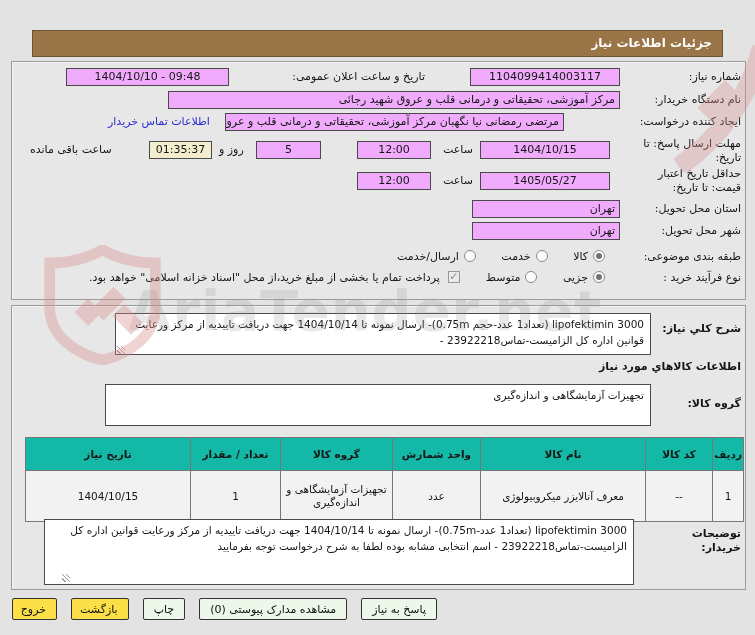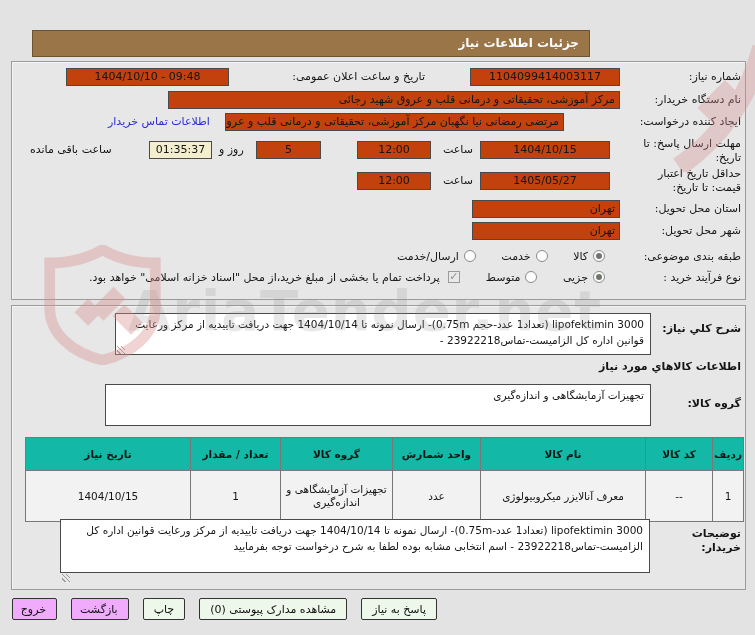--- a/index.html
+++ b/index.html
@@ -1,25 +1,25 @@
 <!DOCTYPE html>
 <html lang="fa"><head>
 <meta charset="utf-8">
 <style>
   html,body{margin:0;padding:0;}
   .screen{position:relative;width:755px;height:635px;background:#e3e3e3;direction:rtl;
           font-family:"DejaVu Sans",sans-serif;color:#151515;overflow:hidden;}
-  .titlebar{position:absolute;left:32px;top:30px;width:558px;height:27px;background:#997547;
+  .titlebar{position:absolute;left:32px;top:30px;width:691px;height:27px;background:#997547;
             border:1px solid #6d5431;box-sizing:border-box;color:#fff;font-size:12px;
             line-height:25px;padding-right:10px;font-weight:600;}
   .gbox{position:absolute;background:#e7e7e7;border:1px solid #9b9b9b;box-shadow:inset 1px 1px 0 #f4f4f4;}
   .lbl{position:absolute;font-size:11px;white-space:nowrap;}
   .wrap2{white-space:normal;text-align:right;line-height:14px;}
   .blbl{font-weight:bold;}
-  .field{position:absolute;background:#c2410c;border:1px solid #4a4a4a;height:18px;line-height:16px;
+  .field{position:absolute;background:#f0abfc;border:1px solid #4a4a4a;height:18px;line-height:16px;
          font-size:11px;box-sizing:border-box;padding:0 4px;overflow:hidden;white-space:nowrap;}
   .center{text-align:center;}
   .ltr{direction:ltr;unicode-bidi:isolate;}
   .yellow{background:#f3eecd;}
   .link{position:absolute;font-size:11px;color:#2b2bd5;white-space:nowrap;cursor:pointer;text-align:center;}
   .optline{position:absolute;font-size:11px;line-height:15px;}
   .radio{display:inline-block;width:12px;height:12px;border-radius:50%;border:1px solid #8a8a8a;
          background:#fdfdfd;vertical-align:-2px;margin-left:5px;box-sizing:border-box;}
   .radio.sel::after{content:"";display:block;width:6px;height:6px;margin:2px;border-radius:50%;background:#70766e;}
   .opt{margin-left:22px;}
@@ -33,21 +33,21 @@
       background:repeating-linear-gradient(45deg,transparent,transparent 2px,#9a9a9a 2px,#9a9a9a 3px);}
   table.goods{position:absolute;left:25px;top:437px;width:718px;border-collapse:collapse;
       table-layout:fixed;font-size:10.5px;}
   table.goods th{background:#14b8a6;border:1px solid #787878;font-weight:bold;height:30px;padding:1px;}
   table.goods td{background:#f2f2f2;border:1px solid #787878;height:48px;text-align:center;
       padding:1px 2px;line-height:13px;}
   .btnrow{position:absolute;top:598px;right:318px;display:flex;gap:14px;direction:rtl;}
   .btn{height:22px;font-size:11px;font-family:inherit;border:1px solid #333;border-radius:2px;
       padding:0 10px;cursor:pointer;color:#111;}
   .btn.green{background:#eef8ea;}
-  .btn.pink{background:#f0abfc;padding-left:8px;}
+  .btn.pink{background:#fde047;padding-left:8px;}
   .wm{position:absolute;pointer-events:none;z-index:6;}
   .wm-text{left:128px;top:278px;font-size:56px;font-weight:bold;color:#8f8f8f;opacity:.20;
       direction:ltr;letter-spacing:1px;white-space:nowrap;}
 </style>
 </head>
 <body>
 
 <div class="screen">
 
   <div class="titlebar">جزئیات اطلاعات نیاز</div>
@@ -139,21 +139,21 @@
         <td>معرف آنالایزر میکروبیولوژی</td>
         <td>عدد</td>
         <td>تجهیزات آزمایشگاهی و اندازه‌گیری</td>
         <td class="ltr">1</td>
         <td class="ltr">1404/10/15</td>
       </tr>
     </tbody>
   </table>
 
   <span class="lbl blbl wrap2" style="right:14px;top:527px;width:72px;">توضیحات خریدار:</span>
-  <div class="ta" style="left:60px;top:519px;width:590px;height:54px;">lipofektimin 3000 (تعداد1 عدد-0.75m)- ارسال نمونه تا 1404/10/14 جهت دریافت تاییدیه از مرکز ورعایت قوانین اداره کل الزامیست-تماس23922218 - اسم انتخابی مشابه بوده لطفا به شرح درخواست توجه بفرمایید</div>
+  <div class="ta" style="left:44px;top:519px;width:590px;height:66px;">lipofektimin 3000 (تعداد1 عدد-0.75m)- ارسال نمونه تا 1404/10/14 جهت دریافت تاییدیه از مرکز ورعایت قوانین اداره کل الزامیست-تماس23922218 - اسم انتخابی مشابه بوده لطفا به شرح درخواست توجه بفرمایید</div>
   <div class="handle" style="left:62px;top:574px;bottom:auto;"></div>
 
   <div class="btnrow">
     <button class="btn green">پاسخ به نیاز</button>
     <button class="btn green">مشاهده مدارک پیوستی (0)</button>
     <button class="btn green">چاپ</button>
     <button class="btn pink">بازگشت</button>
     <button class="btn pink">خروج</button>
   </div>
 

